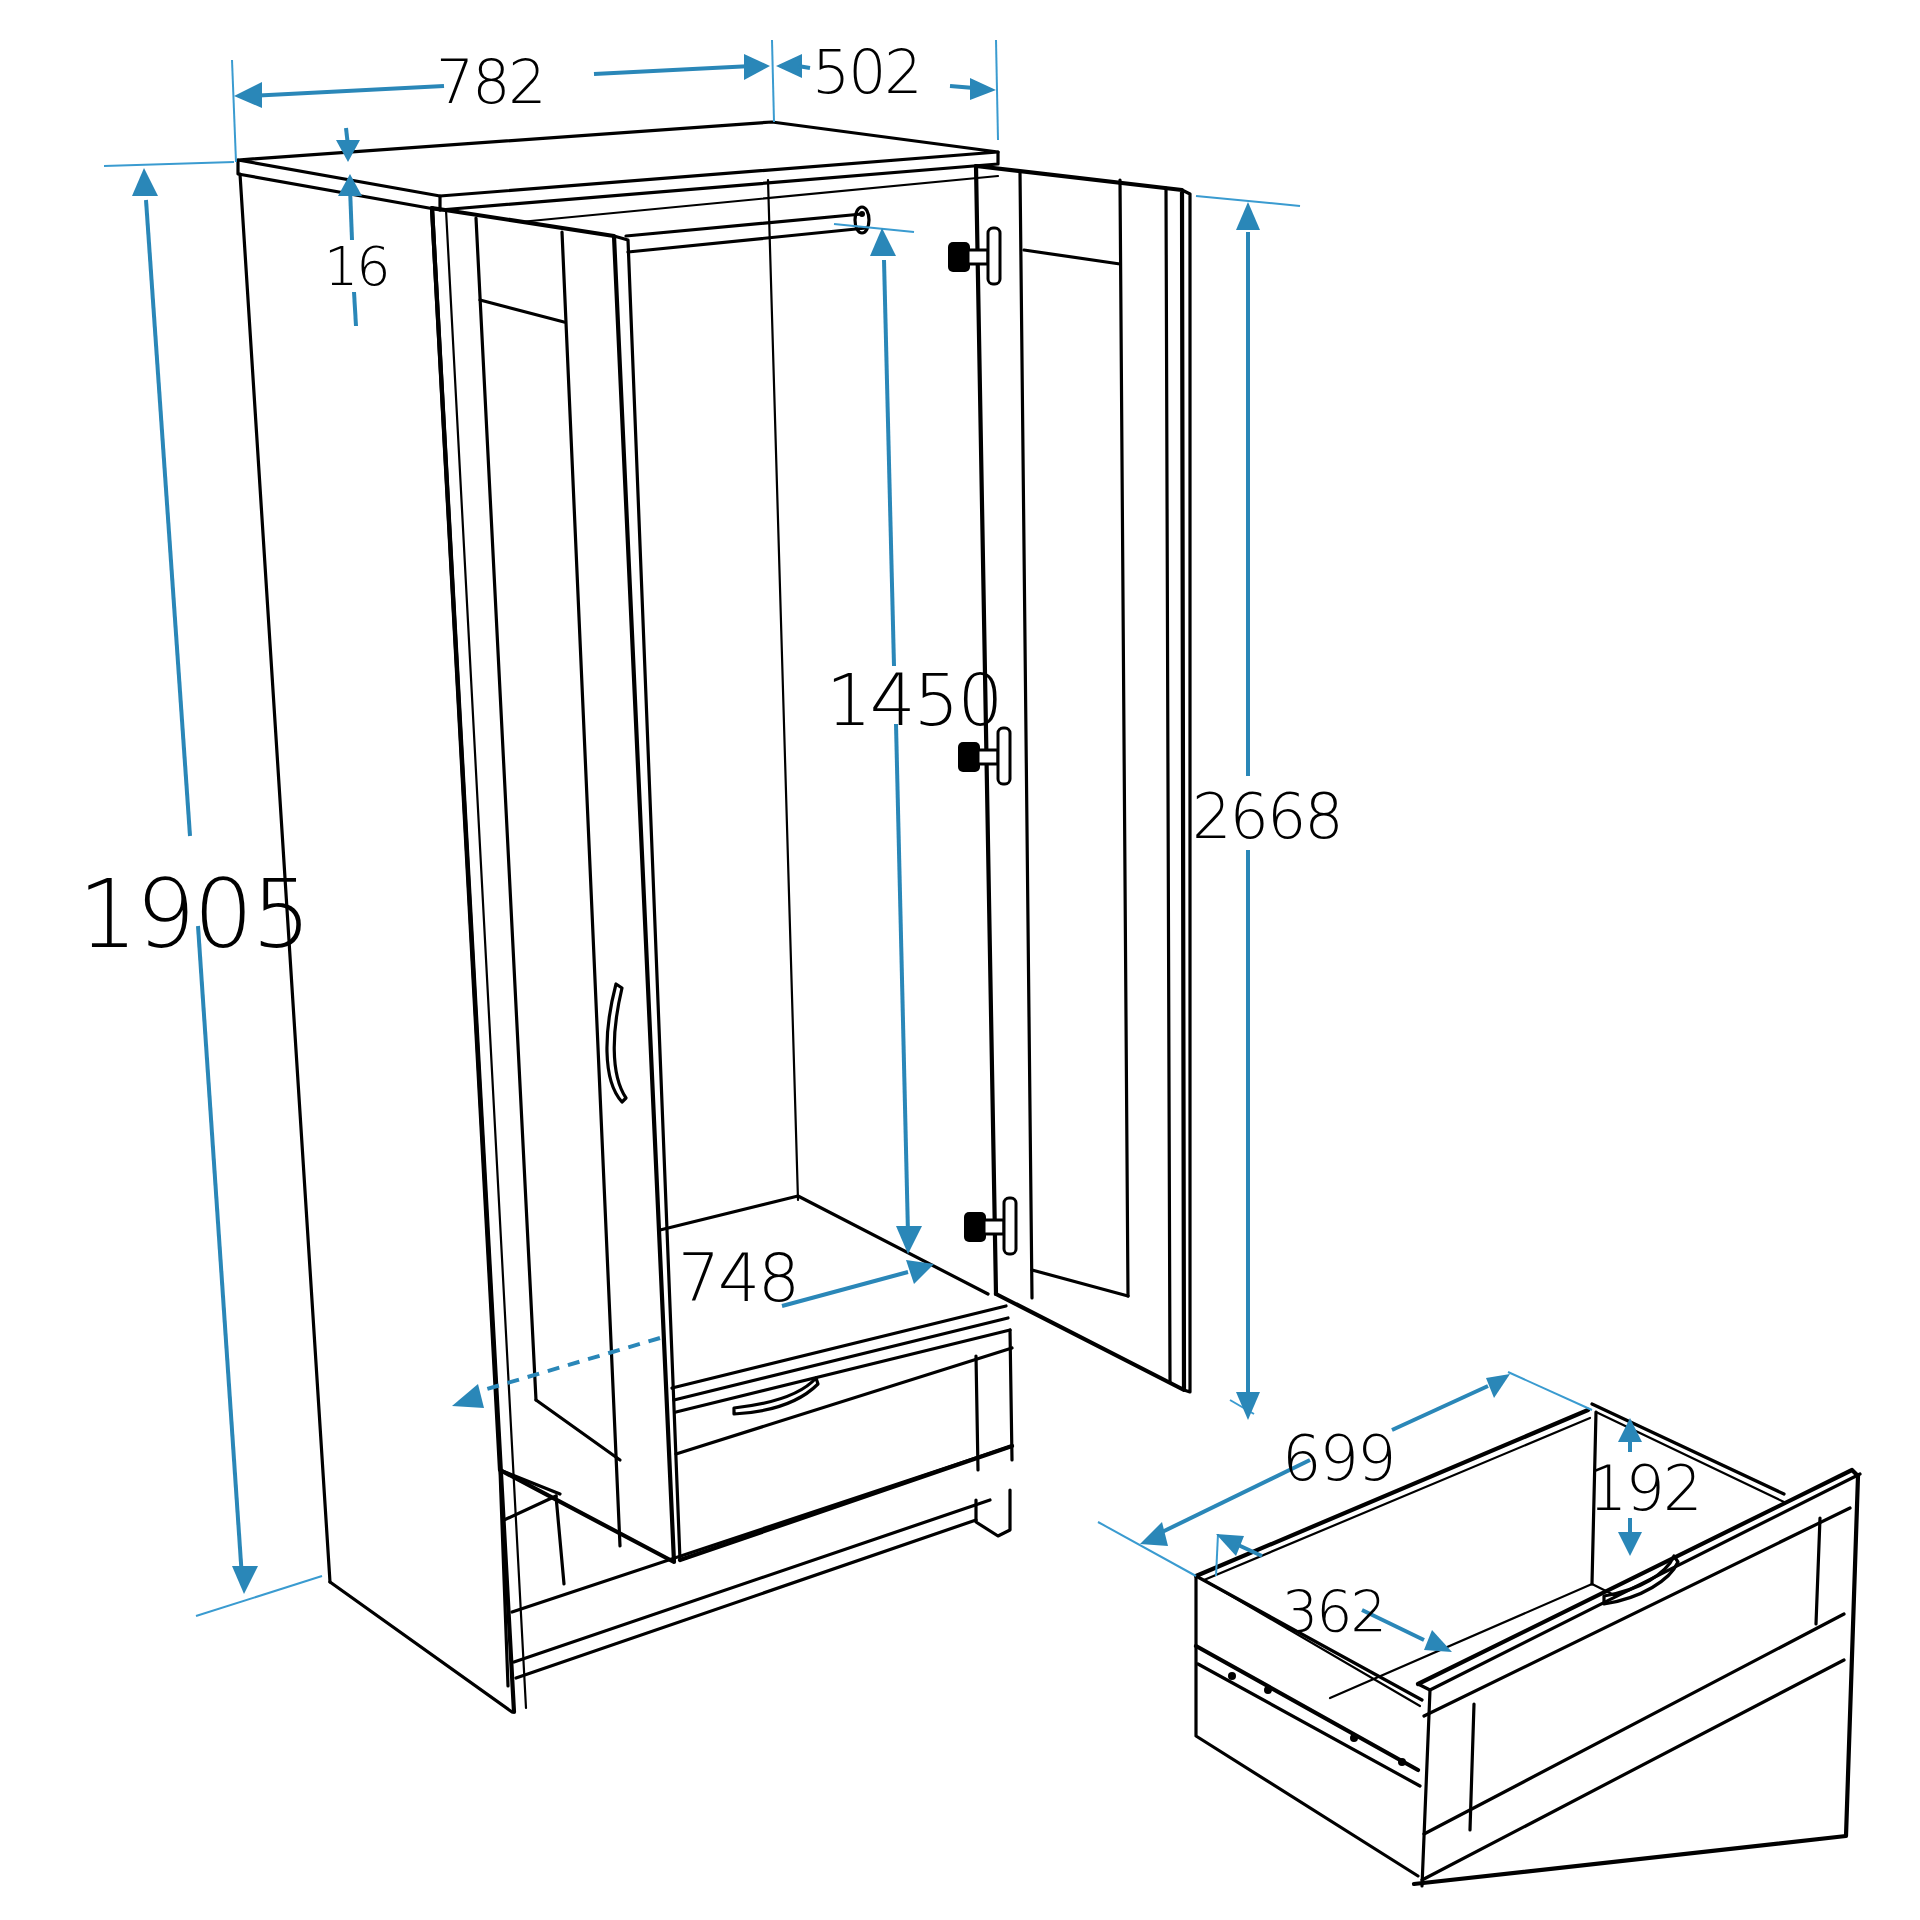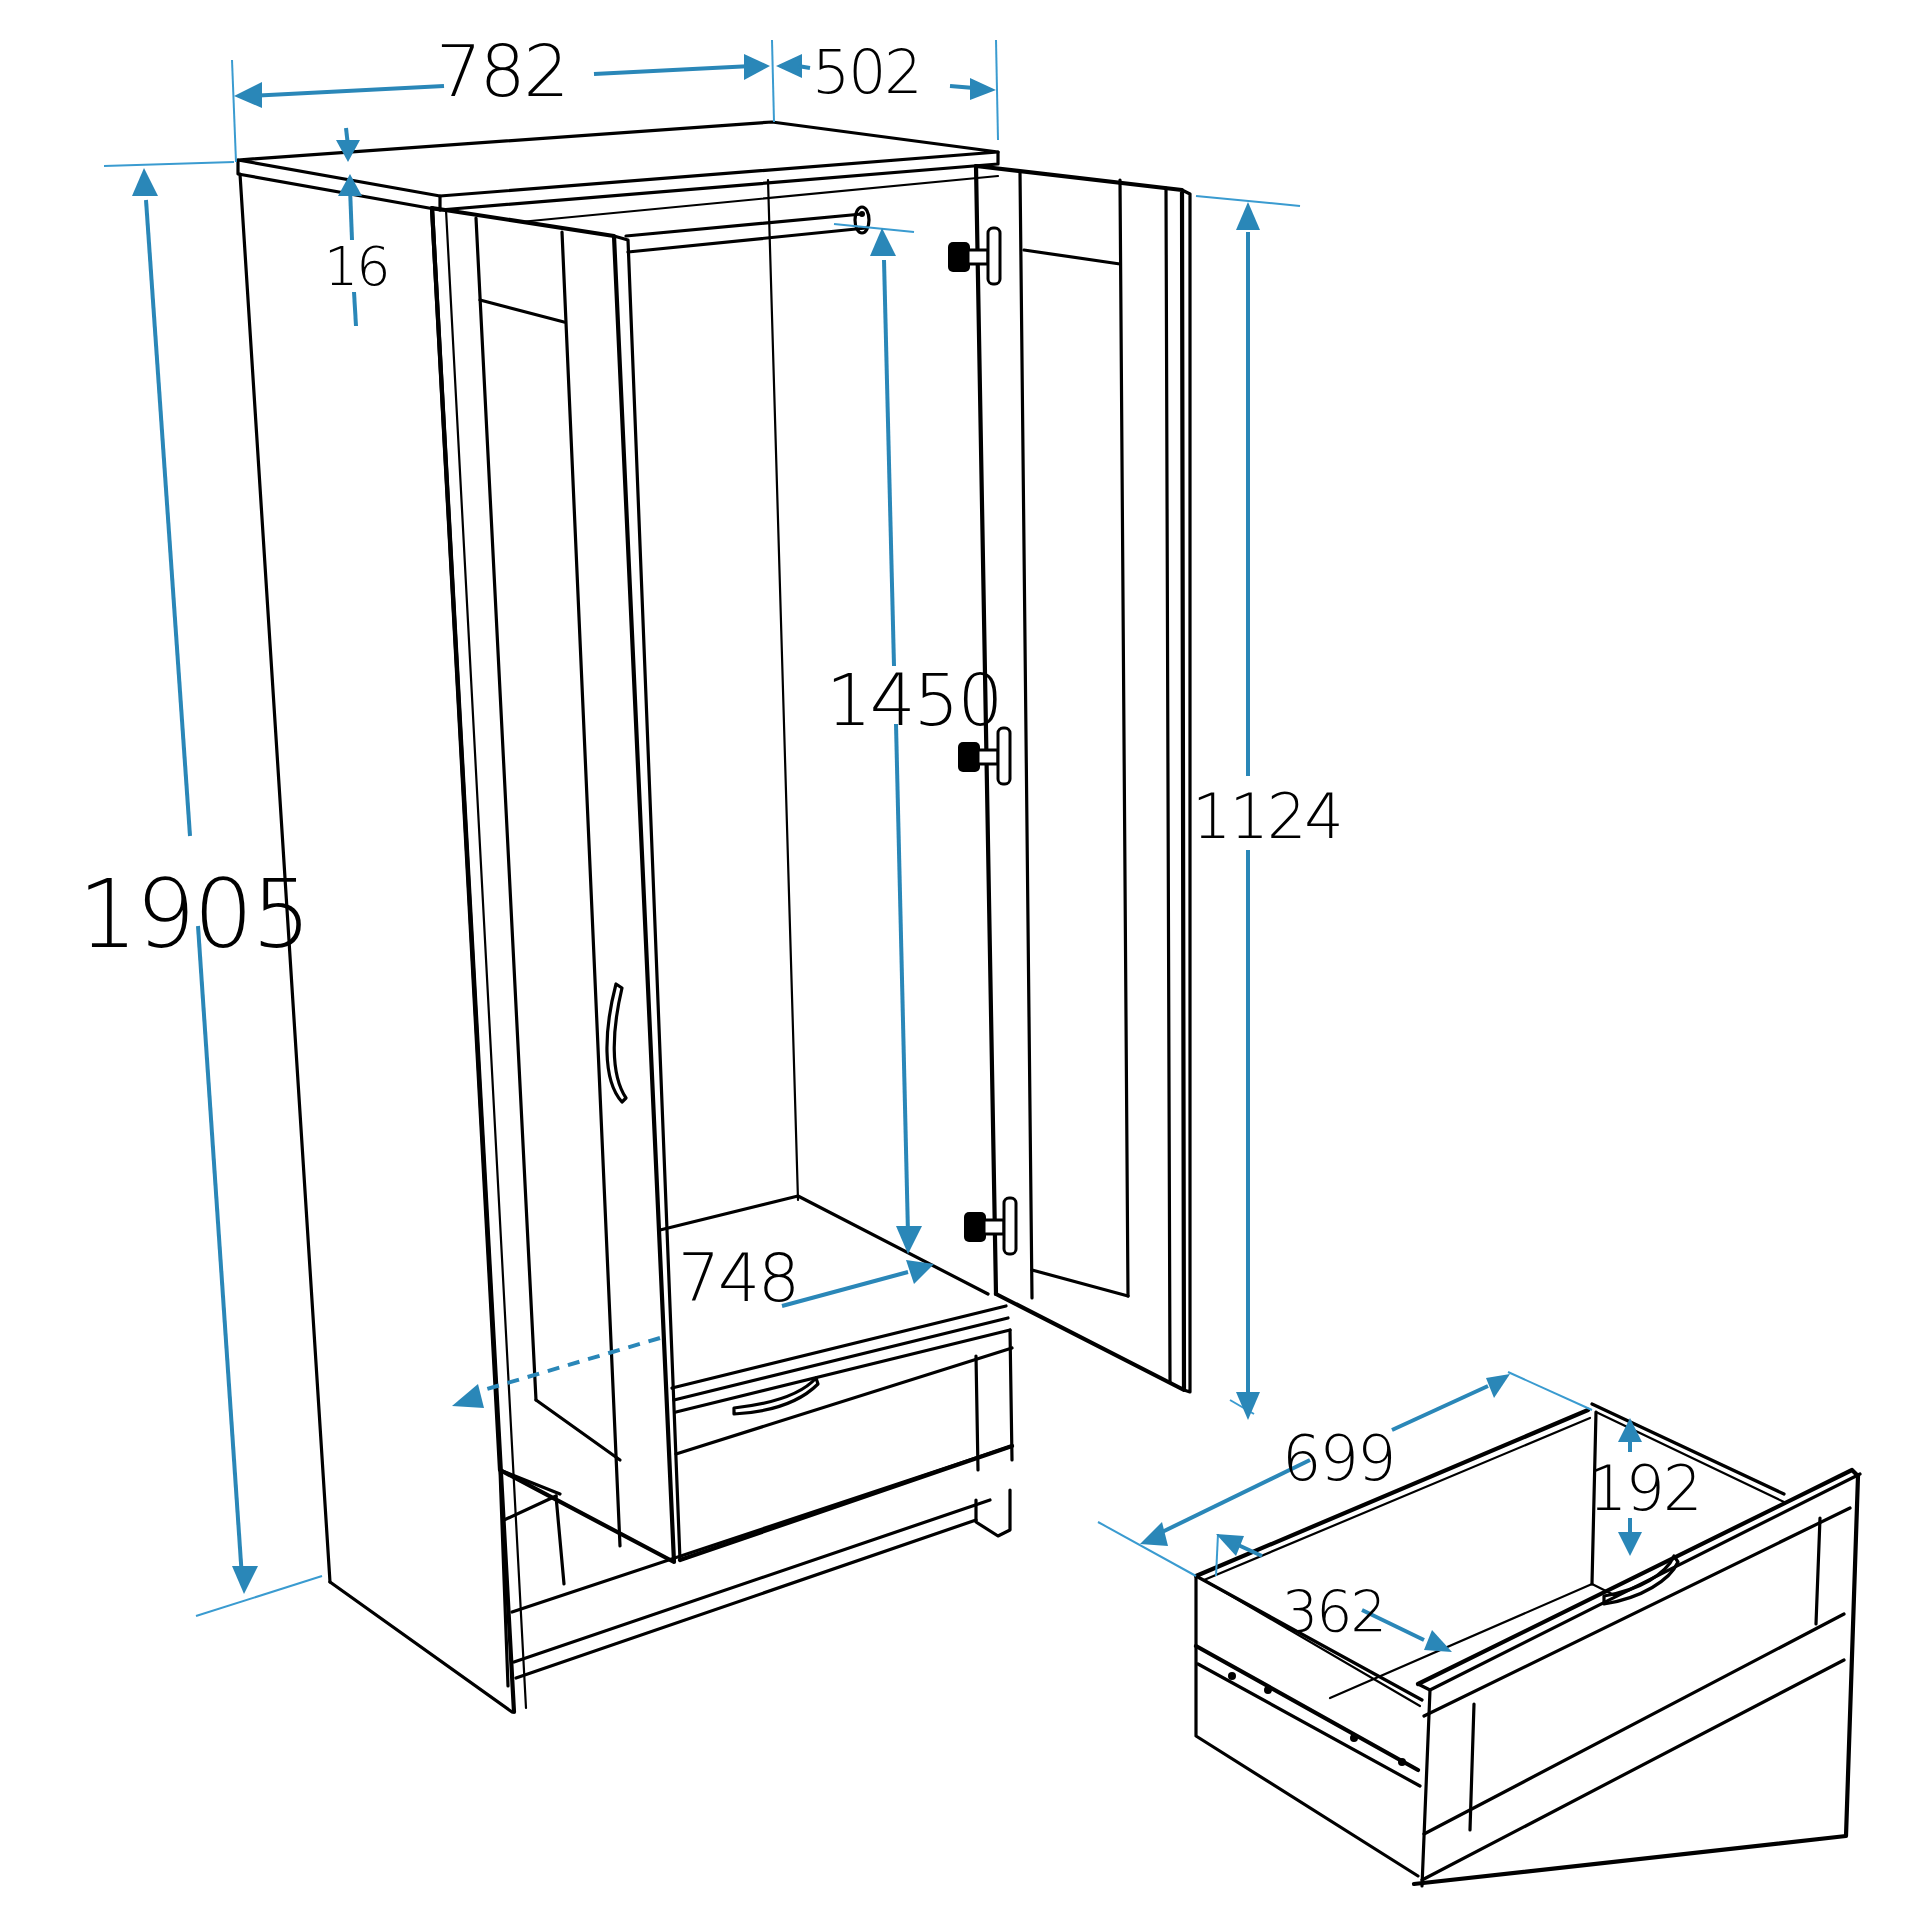--- a/index.html
+++ b/index.html
@@ -213,24 +213,24 @@
     <path class="dim" d="M1362 1610 L1424 1640"></path>
     <polygon class="arrow" points="1452,1652 1424,1650 1432,1630"></polygon>
 
     <polygon class="arrow" points="1630,1418 1618,1442 1642,1442"></polygon>
     <path class="dim" d="M1630 1440 L1630 1452"></path>
     <path class="dim" d="M1630 1518 L1630 1534"></path>
     <polygon class="arrow" points="1630,1556 1618,1532 1642,1532"></polygon>
   </g>
 </svg>
 
-<div class="lbl" style="left:436px; top:35px; font-size:72px;">782</div>
+<div class="lbl" style="left:436px; top:52px; font-size:60px;">782</div>
 <div class="lbl" style="left:812px; top:42px; font-size:60px;">502</div>
 <div class="lbl" style="left:324px; top:240px; font-size:54px;text-align:right;">16</div>
 <div class="lbl" style="left:78px; top:868px; font-size:94px;">1905</div>
 <div class="lbl" style="left:826px; top:664px; font-size:72px;">1450</div>
-<div class="lbl" style="left:1192px; top:786px; font-size:62px;">1124</div>
+<div class="lbl" style="left:1192px; top:786px; font-size:62px;">2668</div>
 <div class="lbl" style="left:678px; top:1246px; font-size:66px;">748</div>
 <div class="lbl" style="left:1282px; top:1428px; font-size:62px;">699</div>
 <div class="lbl" style="left:1282px; top:1552px; font-size:57px;margin-top:32px;">362</div>
 <div class="lbl" style="left:1588px; top:1458px; font-size:62px;">192</div>
 
 </div>
 
 </body></html>

